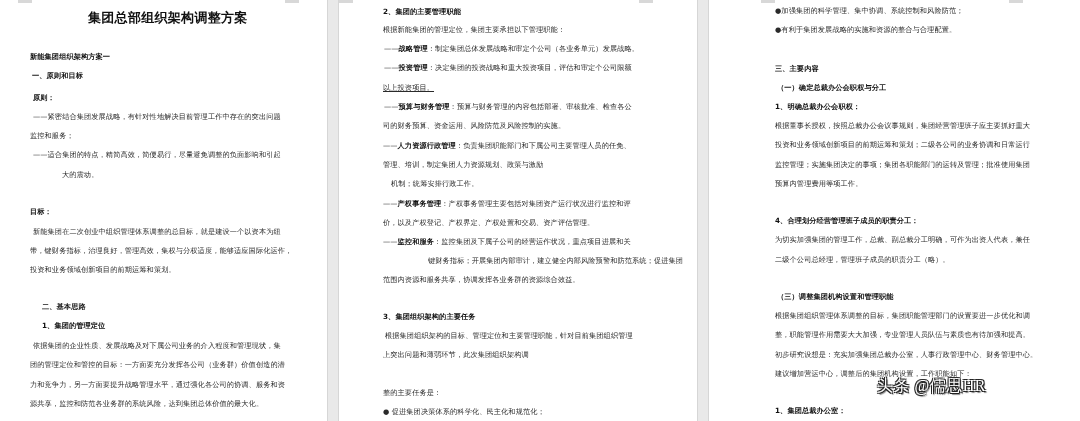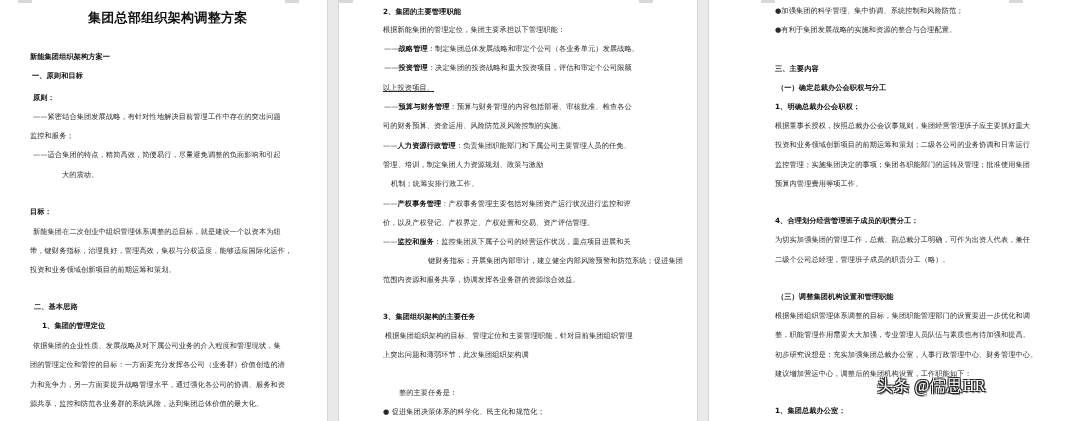--- a/index.html
+++ b/index.html
@@ -43,21 +43,21 @@
     <div class="line bold" style="left:2px; top:71px;">一、原则和目标</div>
     <div class="line bold" style="left:3px; top:93px;">原则：</div>
     <div class="line" style="left:3px; top:112px;">——紧密结合集团发展战略，有针对性地解决目前管理工作中存在的突出问题</div>
     <div class="line" style="left:0; top:131px;">监控和服务；</div>
     <div class="line" style="left:3px; top:150px;">——适合集团的特点，精简高效，简便易行，尽量避免调整的负面影响和引起</div>
     <div class="line" style="left:0; top:170px;margin-left:32px;">大的震动。</div>
     <div class="line bold" style="left:0; top:207px;">目标：</div>
     <div class="line" style="left:3px; top:227px;">新能集团在二次创业中组织管理体系调整的总目标，就是建设一个以资本为纽</div>
     <div class="line" style="left:0; top:246px;">带，键财务指标，治理良好，管理高效，集权与分权适度，能够适应国际化运作，</div>
     <div class="line" style="left:0; top:265px;">投资和业务领域创新项目的前期运筹和策划。</div>
-    <div class="line bold" style="left:4px; top:302px;">二、基本思路</div>
+    <div class="line bold" style="left:12px; top:302px;">二、基本思路</div>
     <div class="line bold" style="left:12px; top:321px;">1、集团的管理定位</div>
     <div class="line" style="left:3px; top:341px;">依据集团的企业性质、发展战略及对下属公司业务的介入程度和管理现状，集</div>
     <div class="line" style="left:0; top:360px;">团的管理定位和管控的目标：一方面要充分发挥各公司（业务群）价值创造的潜</div>
     <div class="line" style="left:0; top:380px;">力和竞争力，另一方面要提升战略管理水平，通过强化各公司的协调、服务和资</div>
     <div class="line" style="left:0; top:399px;">源共享，监控和防范各业务群的系统风险，达到集团总体价值的最大化。</div>
   </div>
 </div>
 
 <div class="page" style="left:339px; width:358px;">
   <div class="page-corner" style="left:0;"></div>
@@ -74,21 +74,21 @@
     <div class="line" style="left:2px; top:160px;">管理、培训，制定集团人力资源规划、政策与激励</div>
     <div class="line" style="left:10px; top:179px;">机制；统筹安排行政工作。</div>
     <div class="line" style="left:2px; top:199px;"><span>——</span><span class="bold">产权事务管理</span><span>：产权事务管理主要包括对集团资产运行状况进行监控和评</span></div>
     <div class="line" style="left:2px; top:218px;">价，以及产权登记、产权界定、产权处置和交易、资产评估管理。</div>
     <div class="line" style="left:2px; top:237px;"><span>——</span><span class="bold">监控和服务</span><span>：监控集团及下属子公司的经营运作状况，重点项目进展和关</span></div>
     <div class="line" style="left:2px; top:256px;margin-left:45px;">键财务指标；开展集团内部审计，建立健全内部风险预警和防范系统；促进集团</div>
     <div class="line" style="left:2px; top:275px;">范围内资源和服务共享，协调发挥各业务群的资源综合效益。</div>
     <div class="line bold" style="left:2px; top:312px;">3、集团组织架构的主要任务</div>
     <div class="line" style="left:4px; top:331px;">根据集团组织架构的目标、管理定位和主要管理职能，针对目前集团组织管理</div>
     <div class="line" style="left:2px; top:350px;">上突出问题和薄弱环节，此次集团组织架构调</div>
-    <div class="line" style="left:18px; top:388px;">整的主要任务是：</div>
+    <div class="line" style="left:2px; top:388px;">整的主要任务是：</div>
     <div class="line" style="left:2px; top:407px;">● 促进集团决策体系的科学化、民主化和规范化；</div>
   </div>
 </div>
 
 <div class="page" style="left:709px; width:371px;">
   <div class="page-corner" style="left:52px;"></div>
   <div class="page-corner" style="left:300px;"></div>
   <div class="page-content" style="left:64px; top:0; width:305px;">
     <div class="line" style="left:2px; top:6px;">●加强集团的科学管理、集中协调、系统控制和风险防范；</div>
     <div class="line" style="left:2px; top:25px;">●有利于集团发展战略的实施和资源的整合与合理配置。</div>

